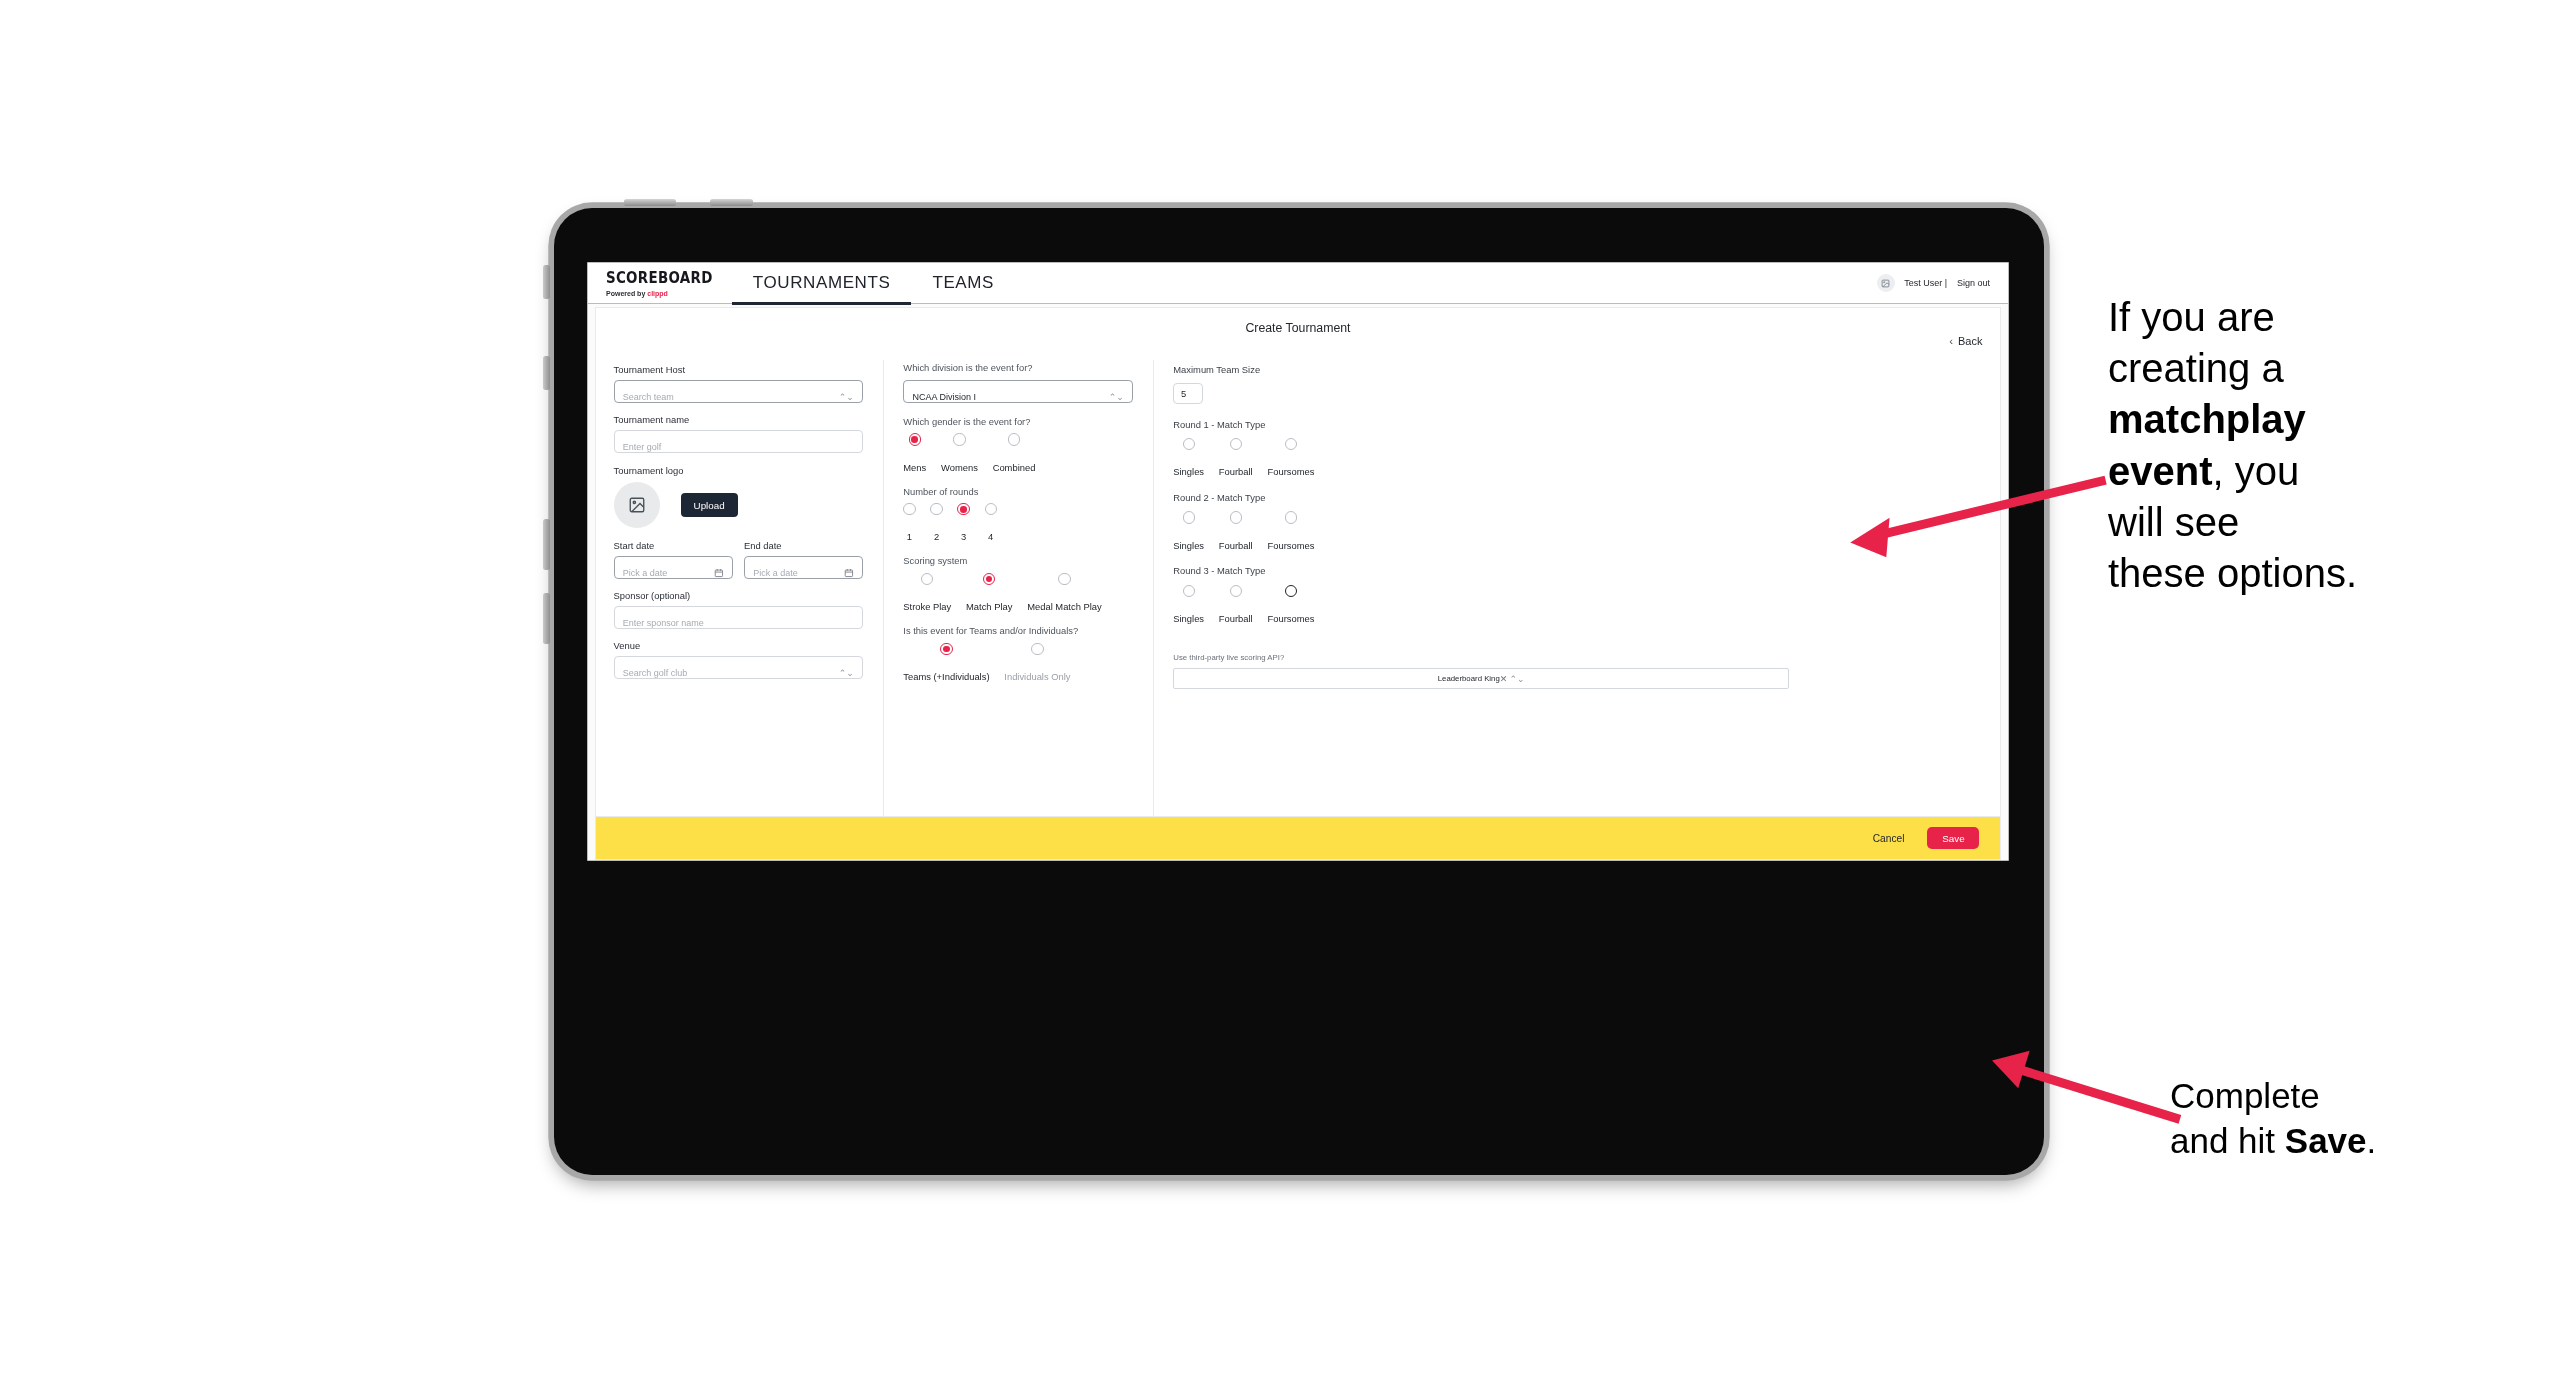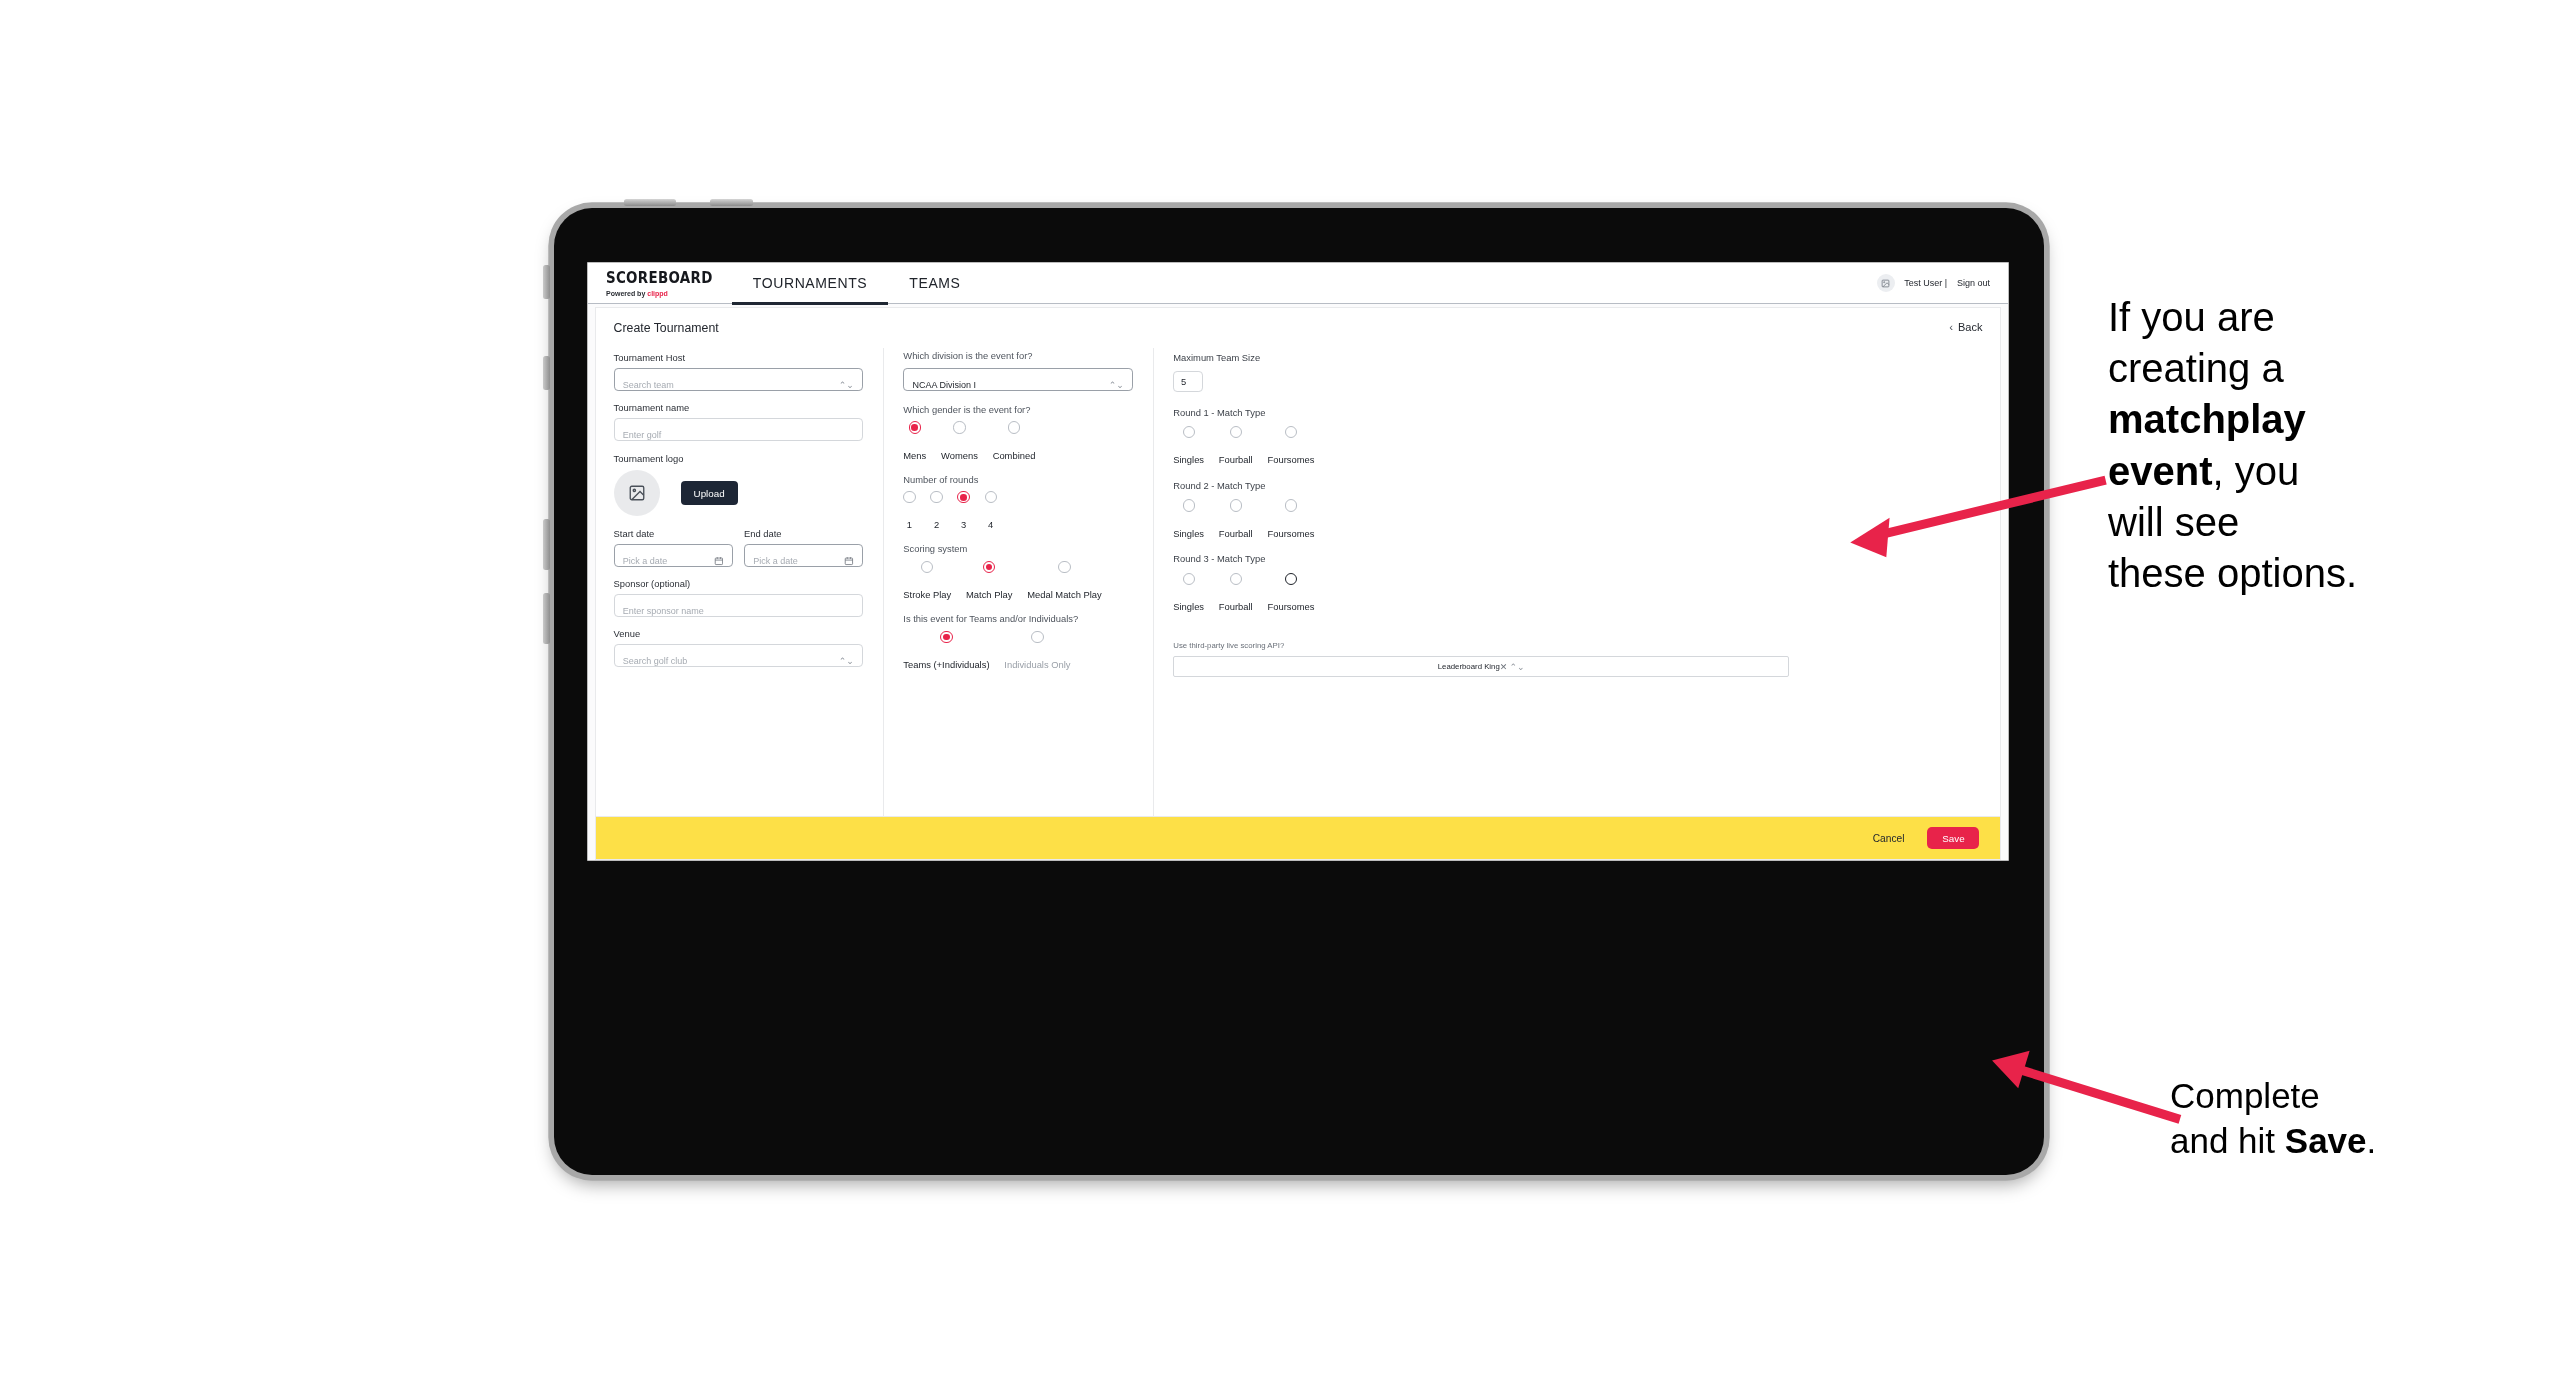--- a/index.html
+++ b/index.html
@@ -63,21 +63,21 @@
     font-weight: 700; font-size: 14px; letter-spacing: 0.3px;
     color:#16181d; line-height:1;
     transform: scaleY(1.18) scaleX(.96);
     transform-origin: left center;
   }
   .brand-sub { font-size: 7px; color:#2a2d33; margin-top:5.7px; font-weight:600; }
   .brand-sub .clippd { color:#e8234a; font-weight:700; }
 
   .navtab {
     display:flex; align-items:center; justify-content:center;
-    padding: 0 21px; font-size: 14px; letter-spacing:0.6px;
+    padding: 0 21px; font-size: 17px; letter-spacing:0.6px;
     color:#20242b; cursor:pointer; position:relative;
   }
   .navtab.active::after {
     content:""; position:absolute; left:0; right:0; bottom:-1.6px;
     height:2.5px; background:#1f2733;
   }
   .nav-right {
     margin-left:auto; display:flex; align-items:center;
     gap:9.8px; padding-right: 18px;
   }
@@ -88,21 +88,21 @@
   .nav-user { font-size:9px; color:#24282f; }
   .nav-signout { font-size:9px; color:#24282f; cursor:pointer; }
 
   
   .content-wrap { flex:1; background:#fbfbfc; padding: 3.3px 6.6px 0 6.6px; display:flex; flex-direction:column; }
   .card {
     flex:1; background:#fff; border:0.8px solid #e9eaec;
     display:flex; flex-direction:column; min-height:0;
   }
   .card-head {
-    display:flex; align-items:flex-start; padding: 13px 18px 6.6px 18px;
+    display:flex; align-items:center; padding: 13px 18px 6.6px 18px; flex-direction: column;
   }
   .page-title { font-size:12.3px; color:#23272e; }
   .back-btn {
     margin-left:auto; display:flex; align-items:center; gap:4.9px;
     font-size:11px; color:#23272e; cursor:pointer;
   }
   .chev { font-size:11.5px; color:#4a5059; line-height:1; }
 
   .cols { display:flex; flex:1; min-height:0; padding: 6.6px 18px 0 18px; }
   .col { padding-right: 19.7px; }

